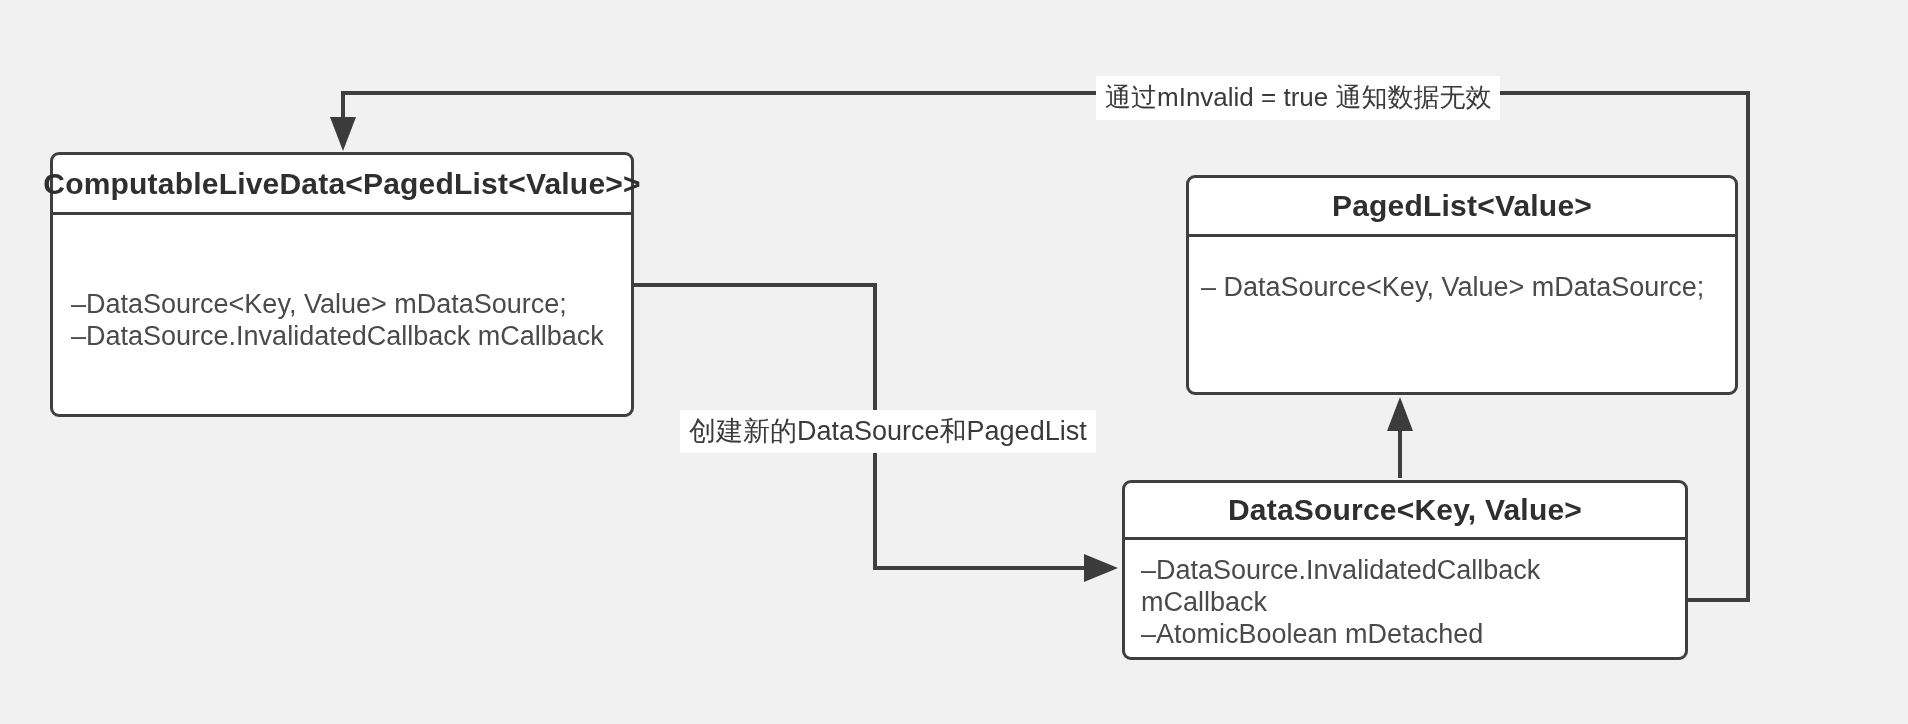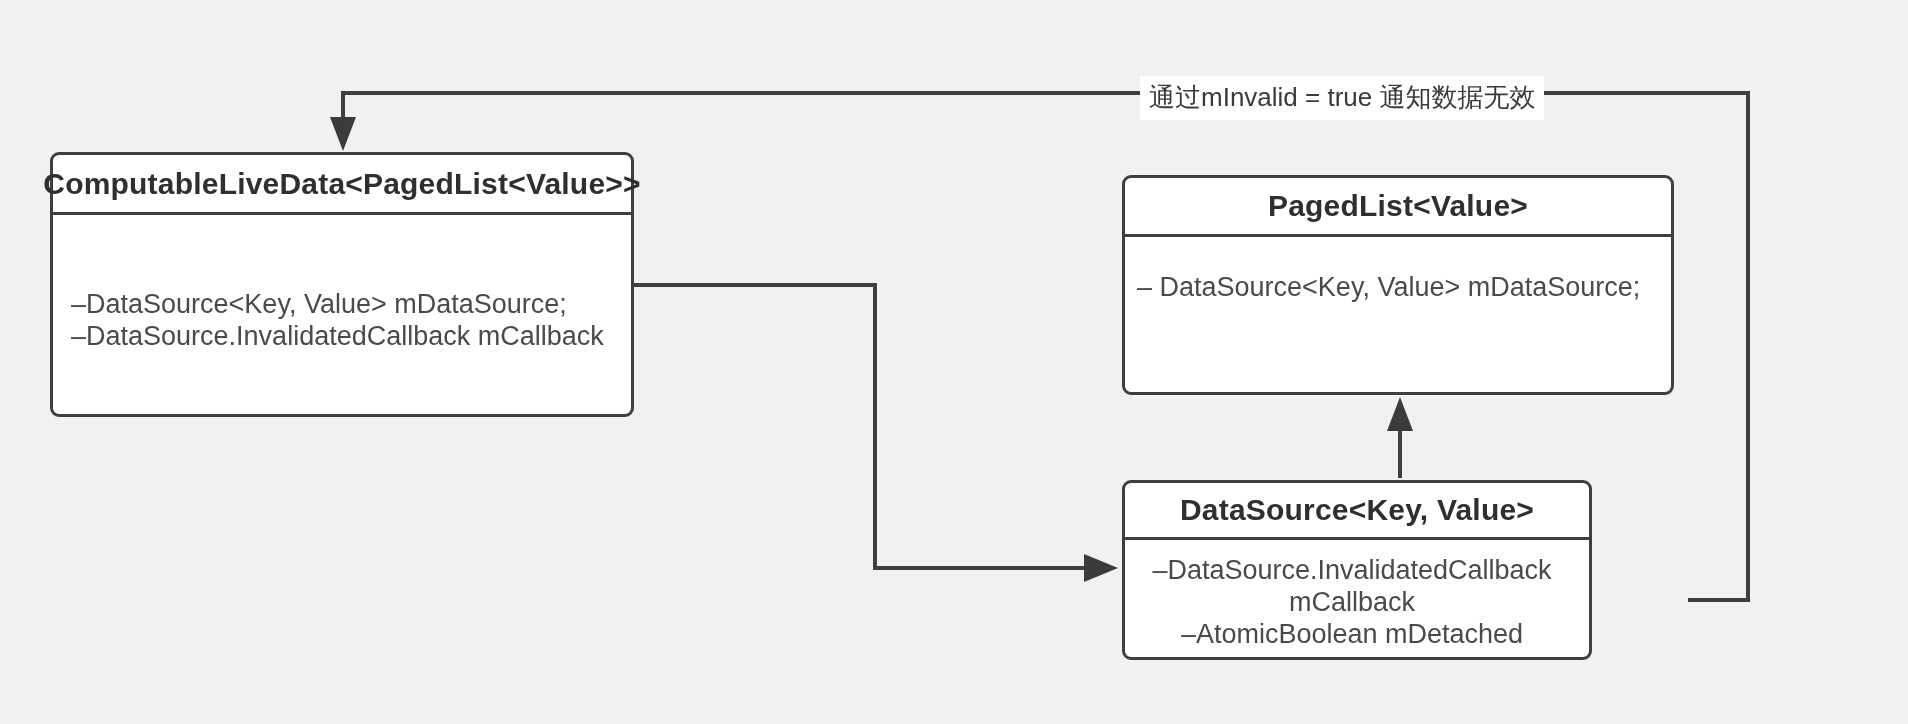--- a/index.html
+++ b/index.html
@@ -58,42 +58,41 @@
   }
   .class-field {
     white-space: pre-wrap;
   }
   
   #box-computable { left: 50px; top: 152px; width: 584px; height: 265px; }
   #box-computable .class-title { height: 57px; }
   #box-computable .class-body { padding: 73px 12px 0 18px; }
   #box-computable .class-field { white-space: nowrap; }
   
-  #box-pagedlist { left: 1122px; top: 175px; width: 552px; height: 220px; }
+  #box-pagedlist { left: 1186px; top: 175px; width: 552px; height: 220px; }
   #box-pagedlist .class-title { height: 56px; }
   #box-pagedlist .class-body { padding: 34px 20px 0 12px; }
   #box-pagedlist .class-field { white-space: nowrap; }
   #box-pagedlist .class-field + .class-field { margin-top: 28px; }
   
-  #box-datasource { left: 1122px; top: 480px; width: 470px; height: 180px; text-align: center; }
+  #box-datasource { left: 1122px; top: 480px; width: 566px; height: 180px; }
   #box-datasource .class-title { height: 54px; }
   #box-datasource .class-body { padding: 14px 26px 0 16px; }
   .edge-label {
     position: absolute;
     z-index: 3;
     background: #ffffff;
     color: #3a3a3a;
     white-space: nowrap;
   }
   #label-invalidate {
     left: 1096px;
     top: 76px;
     font-size: 26px;
     padding: 4px 9px 5px 9px;
-    margin-left: 44px;
   }
   #label-create {
     left: 680px;
     top: 410px;
     font-size: 27px;
     padding: 3px 9px 4px 9px;
   }
 </style>
 </head>
 <body>
@@ -129,14 +128,15 @@
 
   <div class="class-box" id="box-datasource">
     <div class="class-title">DataSource&lt;Key, Value&gt;</div>
     <div class="class-body">
       <div class="class-field">–DataSource.InvalidatedCallback mCallback</div>
       <div class="class-field">–AtomicBoolean mDetached</div>
     </div>
   </div>
 
   <div class="edge-label" id="label-invalidate">通过mInvalid = true 通知数据无效</div>
+  <div class="edge-label" id="label-create">创建新的DataSource和PagedList</div>
 
 </div>
 
 </body></html>

